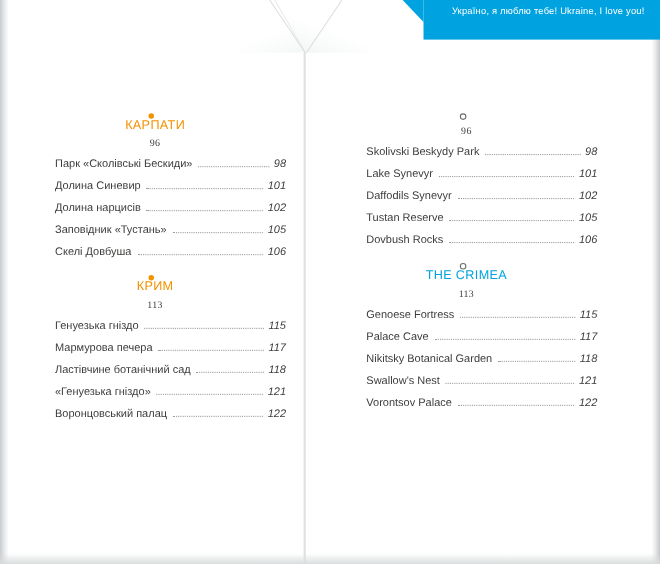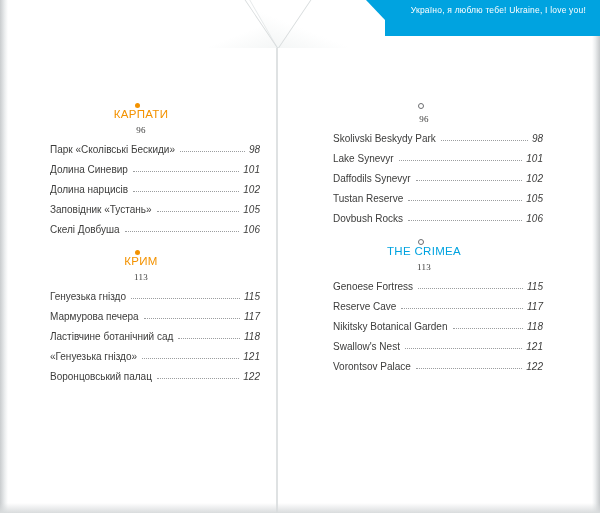--- a/index.html
+++ b/index.html
@@ -297,21 +297,21 @@
           <span>THE CRIMEA</span>
           <span class="leader"></span>
           <span class="pg">113</span>
         </div>
         <div class="entry">
           <span class="label">Genoese Fortress</span>
           <span class="leader"></span>
           <span class="pg">115</span>
         </div>
         <div class="entry">
-          <span class="label">Reserve Cave</span>
+          <span class="label">Palace Cave</span>
           <span class="leader"></span>
           <span class="pg">117</span>
         </div>
         <div class="entry">
           <span class="label">Nikitsky Botanical Garden</span>
           <span class="leader"></span>
           <span class="pg">118</span>
         </div>
         <div class="entry">
           <span class="label">Swallow's Nest</span>

